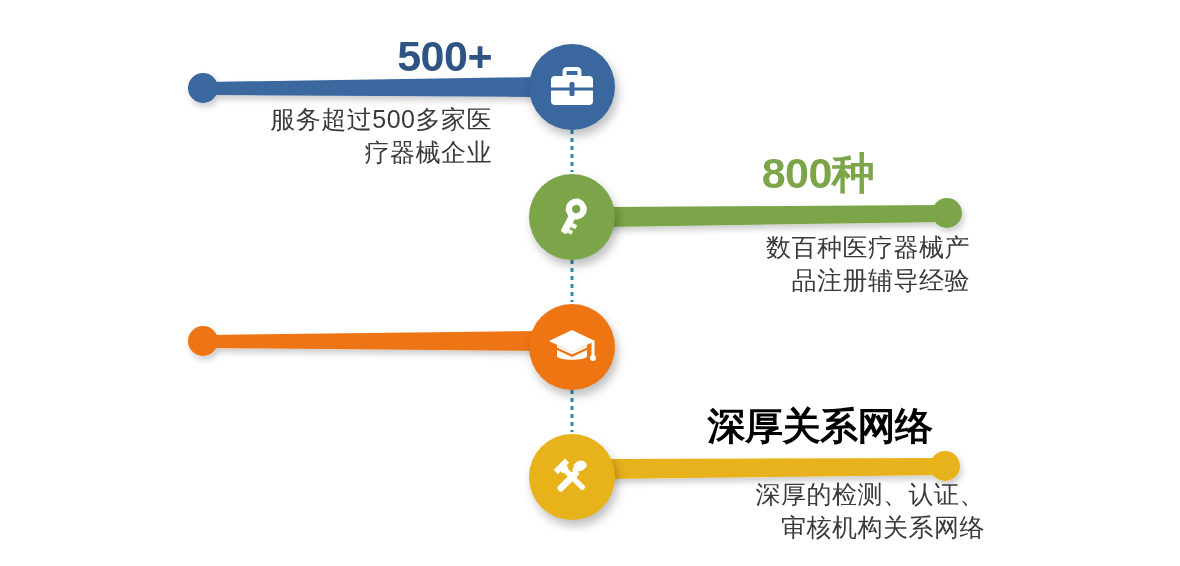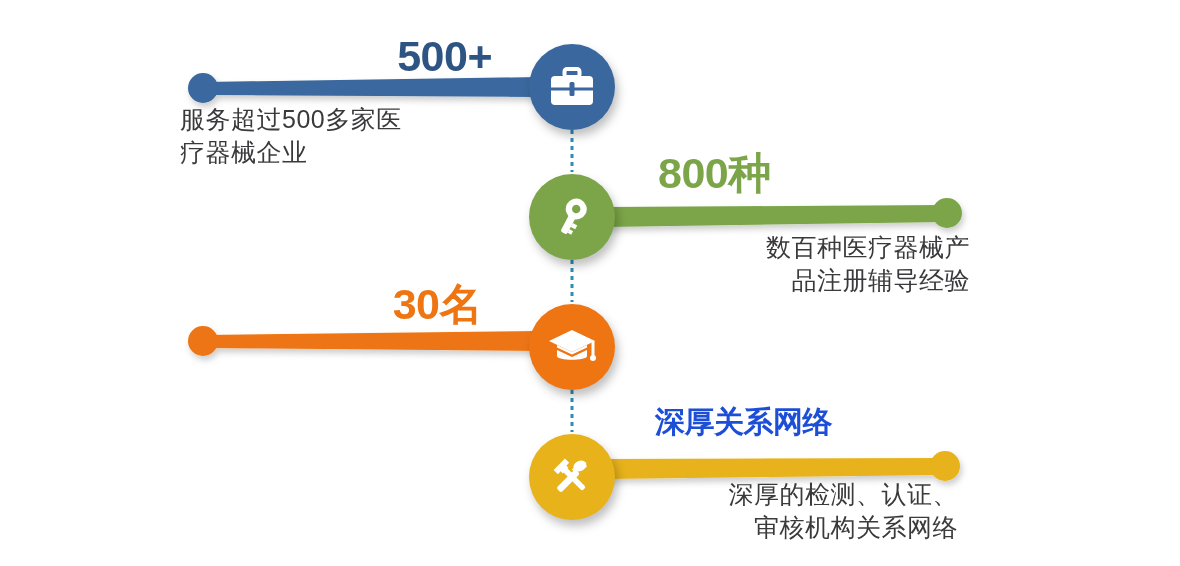--- a/index.html
+++ b/index.html
@@ -32,33 +32,34 @@
   .node svg { display:block; }
 
   
   .headline {
     position:absolute;
     font-weight:bold;
     font-size:43px;
     line-height:1;
     letter-spacing:-0.5px;
     white-space:nowrap;
+    text-align:center;
   }
   .headline.r { text-align:right; }
 
   
   .desc {
     position:absolute;
     font-size:25px;
     line-height:1.33;
     color:#3a3a3c;
     white-space:pre-line;
     letter-spacing:0.5px;
   }
-  .desc.r { }
+  .desc.r { text-align:right; }
   .desc.l { text-align:right; }
 </style>
 </head>
 <body>
 
 <div id="infographic">
 
   <svg id="connectors" viewBox="0 0 1180 566" width="1180" height="566" aria-hidden="true">
     <defs>
       <filter id="softshadow" x="-40%" y="-40%" width="200%" height="220%">
@@ -152,19 +153,18 @@
   </div>
 
   <div class="headline r" style="left: 200px; top: 35px; width: 292px; color: rgb(46, 84, 132);">500+</div>
   <div class="desc r" style="left: 180px; top: 103px; width: 312px; color: rgb(58, 58, 60);">服务超过500多家医
 疗器械企业</div>
 
   <div class="headline" style="left: 658px; top: 152px; width: 320px; color: rgb(123, 165, 72);">800种</div>
   <div class="desc l" style="left: 640px; top: 231px; width: 330px; color: rgb(58, 58, 60);">数百种医疗器械产
 品注册辅导经验</div>
 
-  <div class="headline r" style="left: 200px; top: 283px; width: 282px; color: rgb(238, 117, 18);">30名</div>
 
-  <div class="headline" style="left: 655px; top: 407px; width: 330px; font-size: 30px; color: #1d4ed8;">深厚关系网络</div>
-  <div class="desc l" style="left: 618px; top: 478px; width: 340px; color: rgb(58, 58, 60);">深厚的检测、认证、
+  <div class="headline" style="left: 655px; top: 407px; width: 330px; font-size: 38px; color: #000000;">深厚关系网络</div>
+  <div class="desc l" style="left: 645px; top: 478px; width: 340px; color: rgb(58, 58, 60);">深厚的检测、认证、
 审核机构关系网络</div>
 
 </div>
 
 </body></html>

